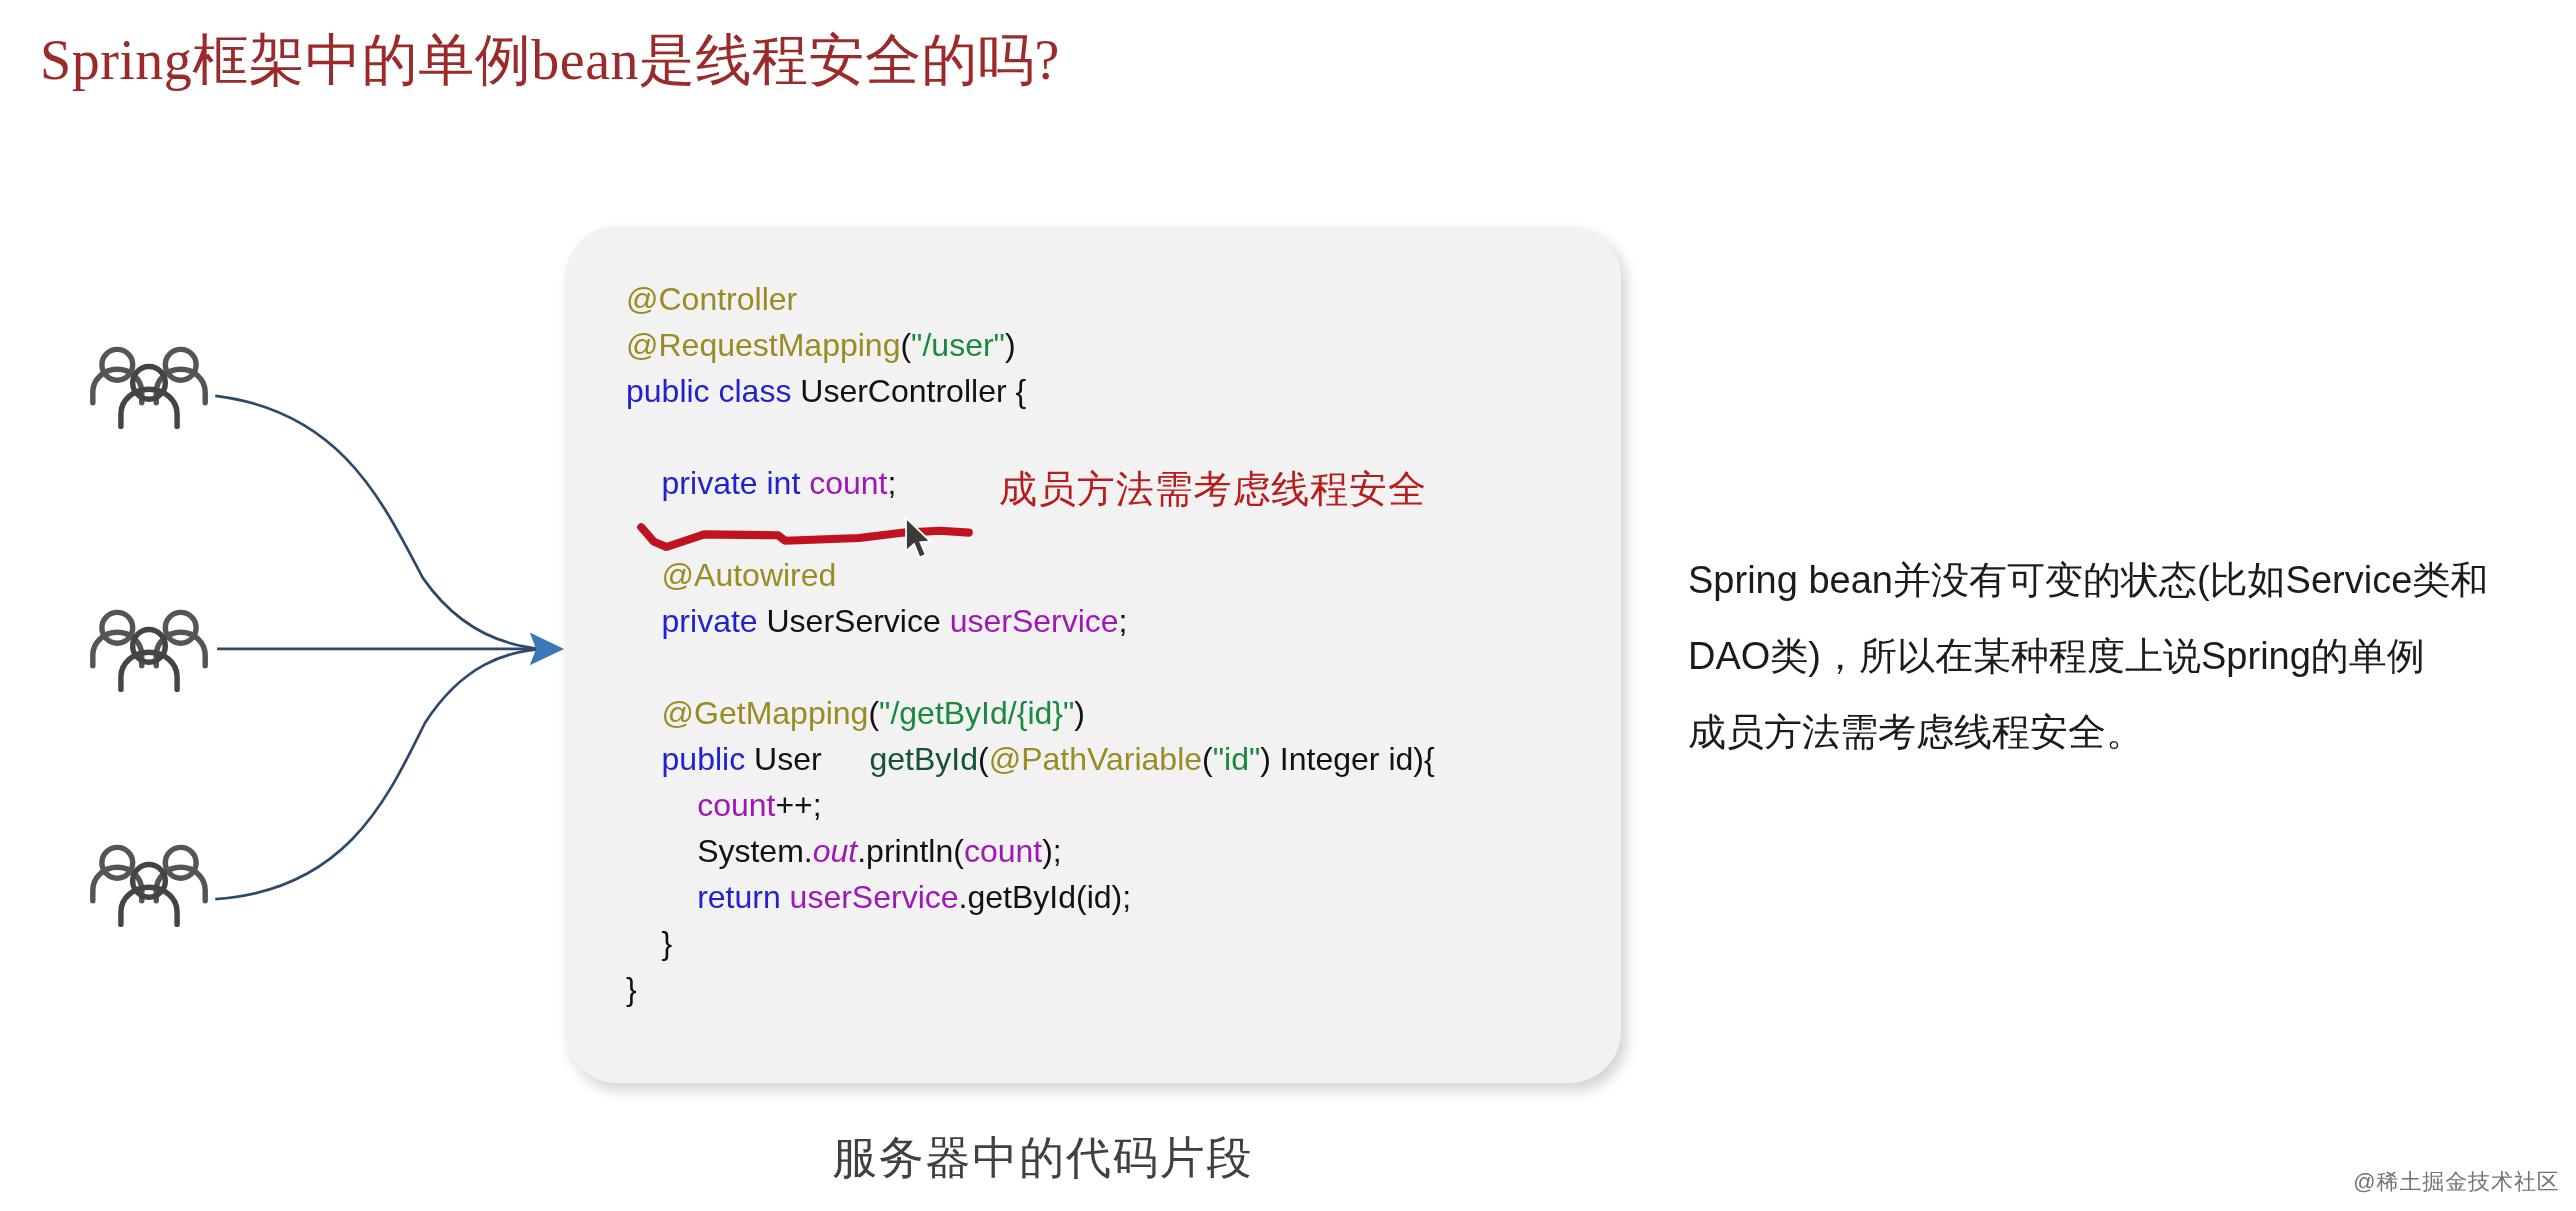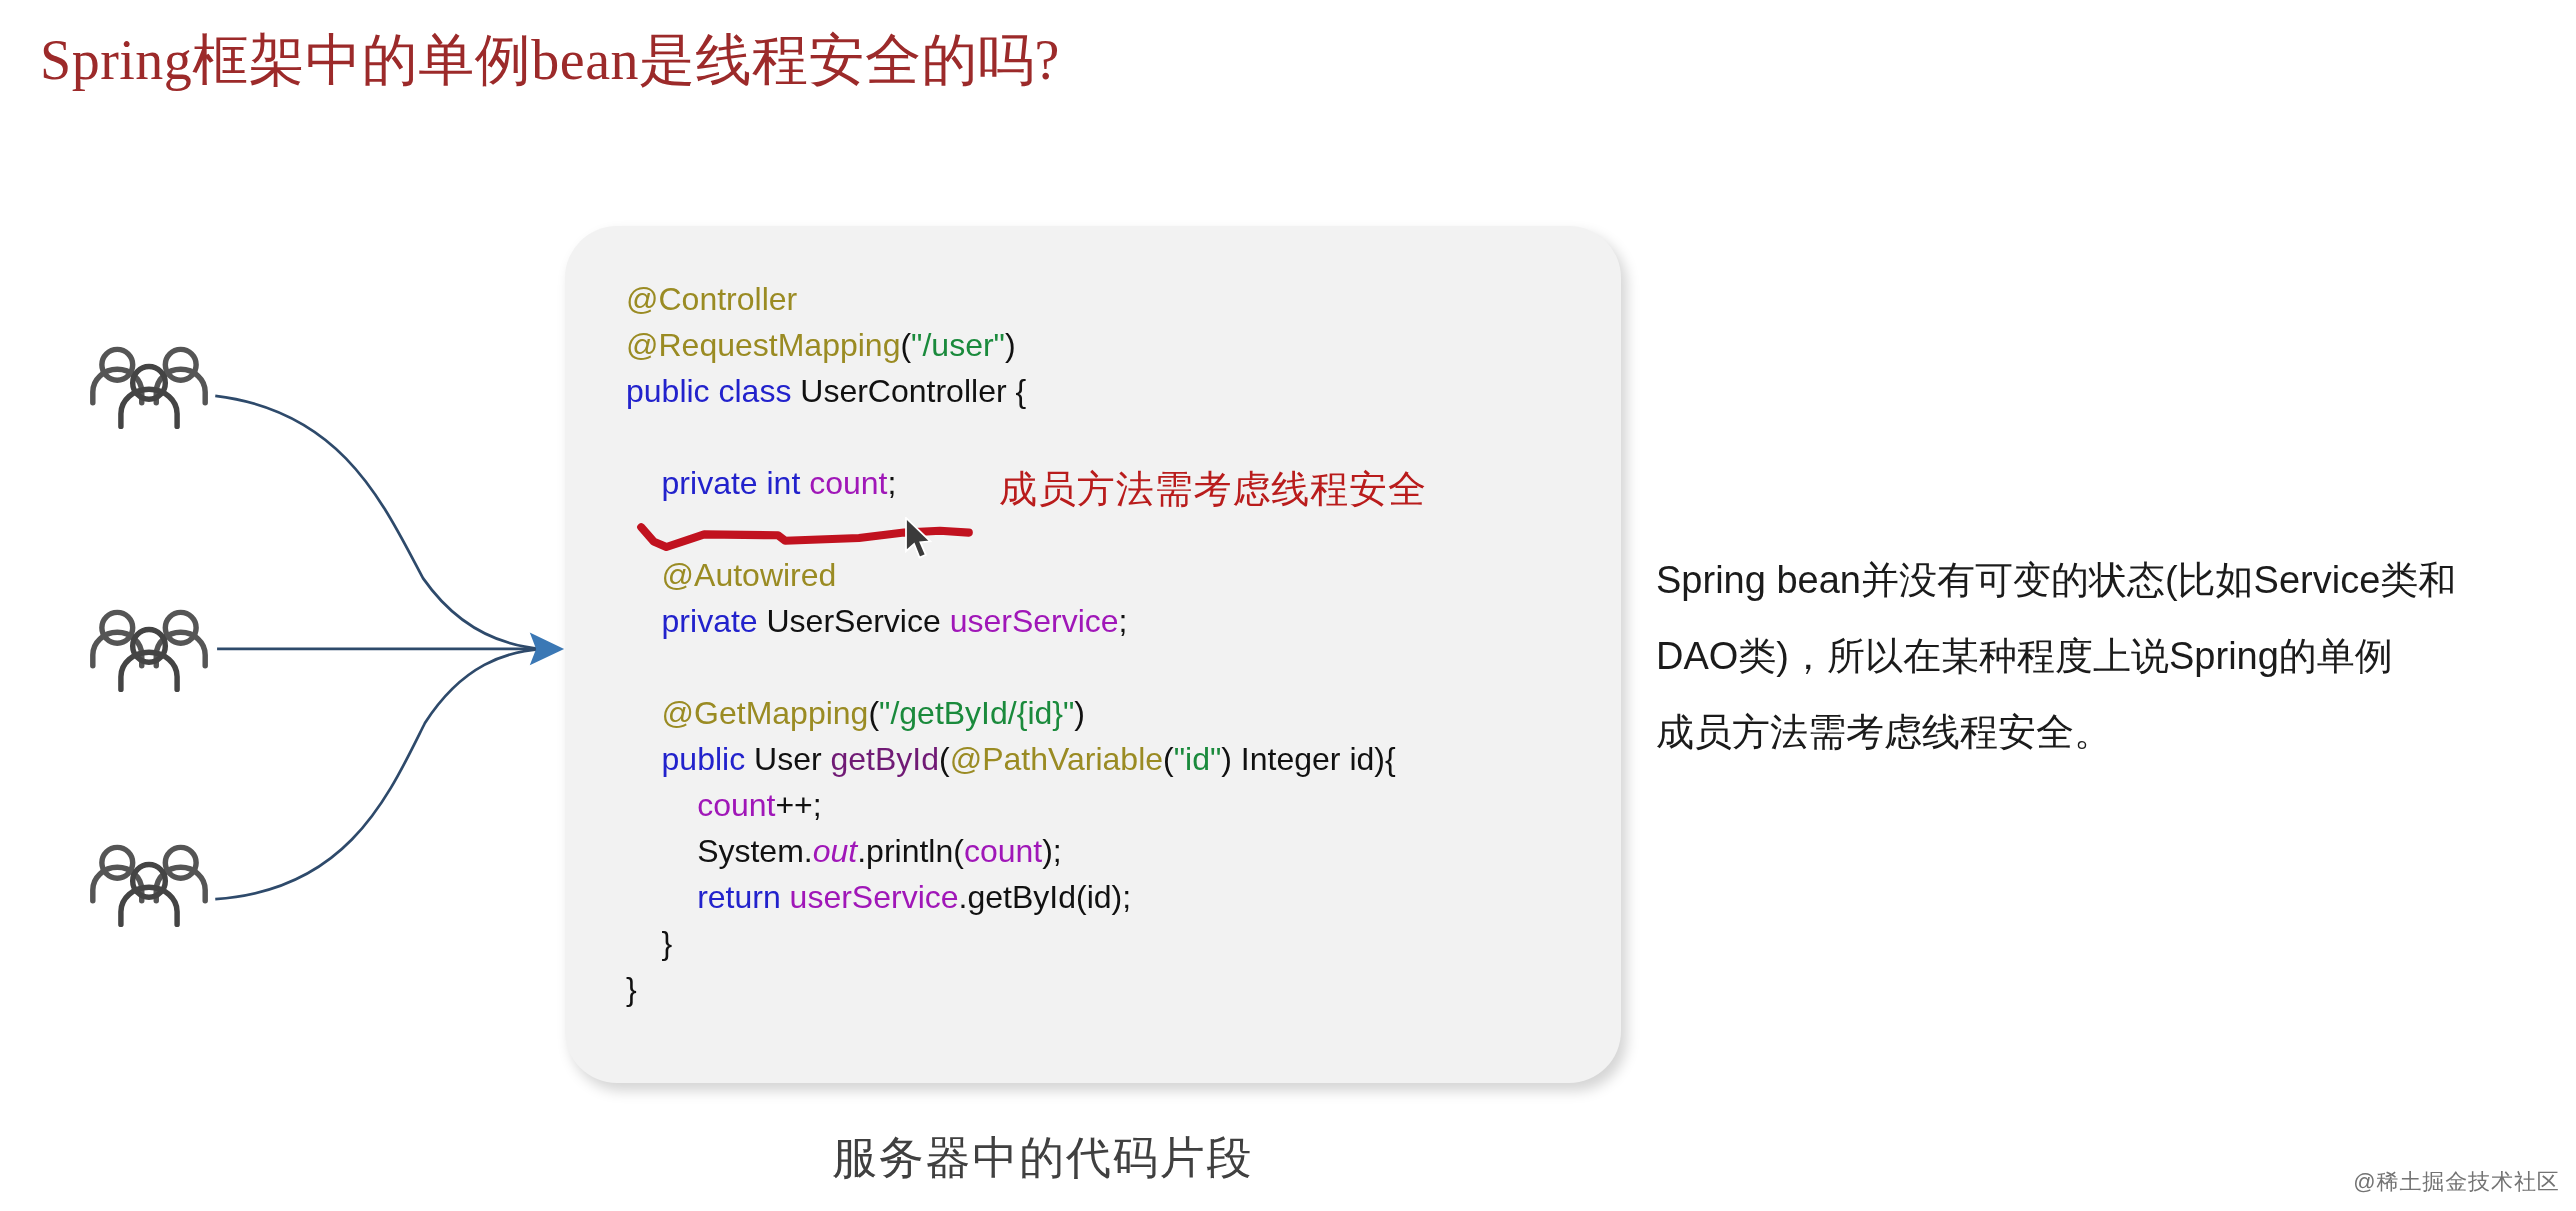--- a/index.html
+++ b/index.html
@@ -72,21 +72,21 @@
     white-space: pre;
   }
   #code-block .ln { display: block; height: 46px; }
   #code-block .ln.blank { height: 46px; }
 
   .tok-ann   { color: #9a8b23; text-align: center; }     
   .tok-str   { color: #1a8a3c; }     
   .tok-kw    { color: #2222cc; }     
   .tok-plain { color: #111111; }
   .tok-field { color: #a017b8; }     
-  .tok-method{ color: #701a75; }     
+  .tok-method{ color: #14532d; margin-left: 39px; }     
   .tok-static{ color: #a017b8; font-style: italic; } 
 
   
   #red-note {
     position: absolute;
     left: 999px;
     top: 464px;
     font-size: 38px;
     color: #e01b0e;
     white-space: nowrap;
@@ -126,21 +126,21 @@
   
   #explanation {
     position: absolute;
     left: 1656px;
     top: 542px;
     width: 904px;
     font-size: 38px;
     line-height: 76px;
     color: #1b1b1b;
   }
-  #explanation .exp-line { display: block; white-space: nowrap; }
+  #explanation .exp-line { display: block; white-space: nowrap; margin-left: 32px; }
 
   
   #watermark {
     position: absolute;
     right: 16.3px;
     bottom: 14.5px;
     font-size: 22px;
     color: #737373;
     letter-spacing: 0.9px;
     white-space: nowrap;

